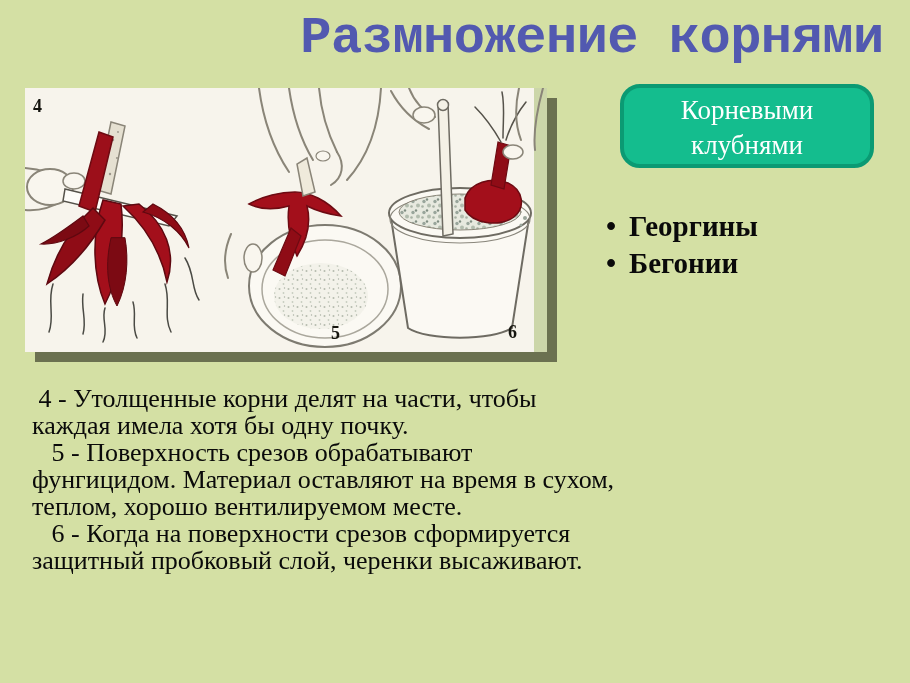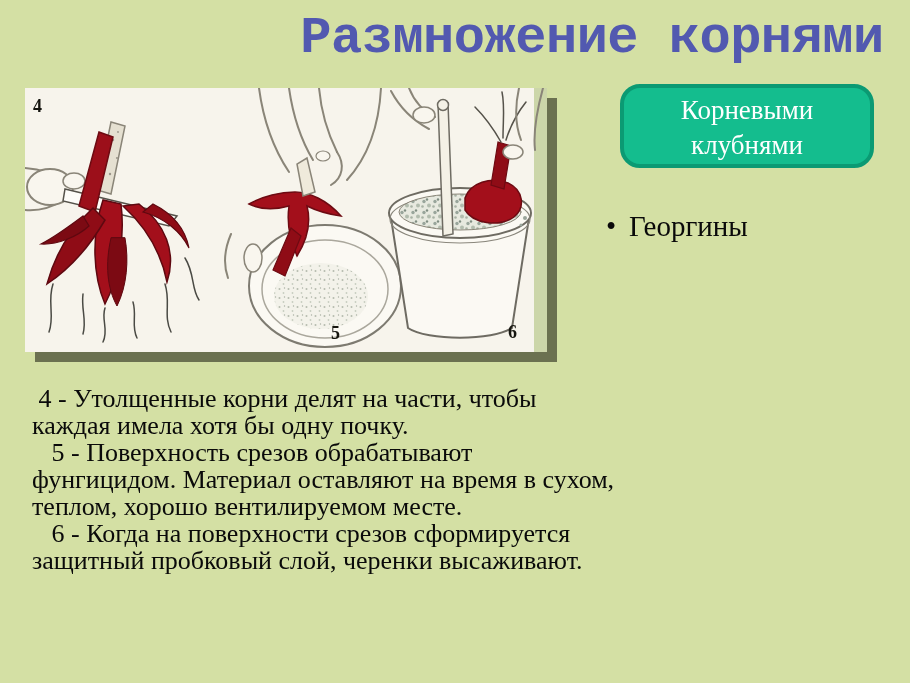--- a/index.html
+++ b/index.html
@@ -77,20 +77,21 @@
     margin: 0;
     padding: 0;
     list-style: none;
     color: #0a0a0a;
   }
   .plants li {
     position: relative;
     padding-left: 23px;
     font-size: 29px;
     line-height: 37px;
+    font-weight: bold;
   }
   .plants li::before {
     content: "\2022";
     position: absolute;
     left: 0;
     top: 0;
   }
   .steps {
     position: absolute;
     left: 32px;
@@ -231,20 +232,23 @@
 
   <div class="badge">
     <span class="badge-label">Корневыми
 клубнями</span>
   </div>
 
   <ul class="plants">
     <li>
       <span>Георгины</span>
     </li>
+    <li>
+      <span>Бегонии</span>
+    </li>
   </ul>
 
   <p class="steps"> 4 - Утолщенные корни делят на части, чтобы
 каждая имела хотя бы одну почку.
    5 - Поверхность срезов обрабатывают
 фунгицидом. Материал оставляют на время в сухом,
 теплом, хорошо вентилируемом месте.
    6 - Когда на поверхности срезов сформируется
 защитный пробковый слой, черенки высаживают.</p>
 

